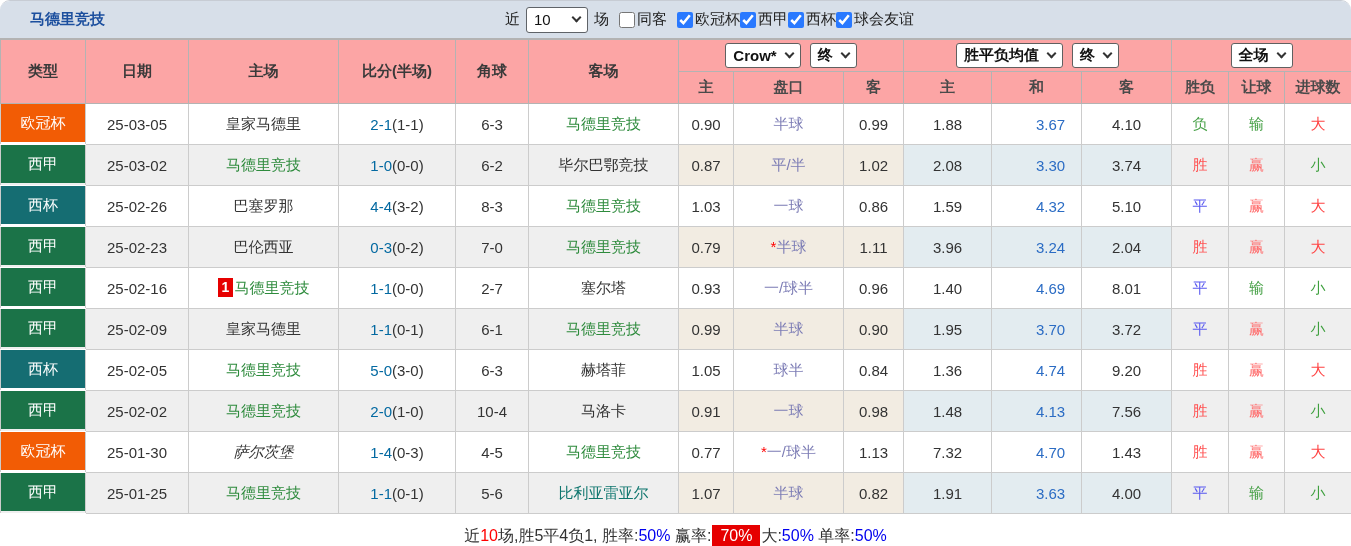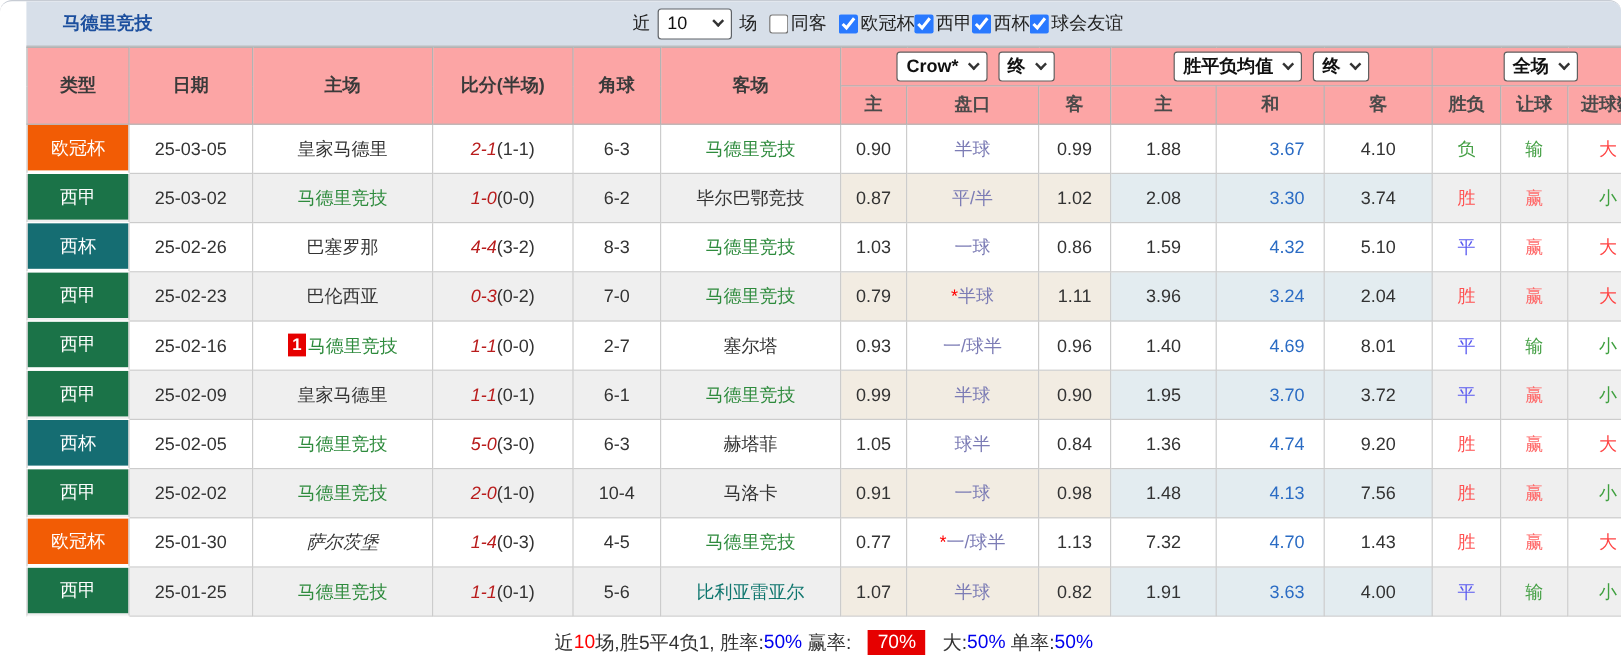--- a/index.html
+++ b/index.html
@@ -1,19 +1,19 @@
 <!DOCTYPE html>
 <html><head>
 <meta charset="utf-8">
 <style>
   * { box-sizing: border-box; }
   html,body { margin:0; padding:0; background:#fff; }
   body { font-family:"Liberation Sans","DejaVu Sans",sans-serif; }
   .app { width:1351px; height:546px; background:#fff; border-radius:10px 10px 0 0;
-         overflow:hidden; position:relative; border-top:1px solid #c7ccd4;padding-left:22px; }
+         overflow:hidden; position:relative; border-top:1px solid #c7ccd4; }
 
   
   .topbar { height:38px; background:#d7dfe9; border-bottom:1px solid #b3b3b3;
             position:relative; display:flex; align-items:center; }
   .team-name { position:absolute; left:30px; font-size:15px; font-weight:bold; color:#1c4f9e; }
   .controls { position:absolute; left:505px; display:flex; align-items:center; font-size:15px; color:#222; }
   .controls > * { flex:none; }
   .sp6 { width:6px; } .sp10 { width:10px; }
   .select { display:inline-flex; align-items:center; background:#fff; border:1px solid #5f6368;
             border-radius:3px; height:26px; padding:0 7px; font-size:15px; color:#111; cursor:default; }
@@ -39,32 +39,32 @@
   tbody td.cream { background:#fcf6ee; }
   tbody tr:nth-child(even) td.cream { background:#f2ece2; }
   tbody td.lblue { background:#e9f3f8; }
   tbody tr:nth-child(even) td.lblue { background:#e3ecf0; }
 
   td.type-td { padding:0 0 2px 0; vertical-align:top; border-bottom-color:#fff; }
   .badge { display:flex; align-items:center; justify-content:center; height:38px;
            color:#fff; font-size:15px; }
   .rank { display:inline-block; background:#e60000; color:#fff; font-weight:bold;
           font-size:14px; line-height:19px; padding:0 4px; margin-right:1px; vertical-align:1px; }
-  .score-m { color:#b91c1c;font-style:italic; }
+  .score-m { color:#0369a1; }
   .score-h { color:#333; }
   .hcp { color:#7c7cb5; }
   .star { color:#ff0000; }
   .avg-d { color:#2b6cc4;margin-left:28px; }
 
   
   .footer { height:44px; background:#fff; display:flex; align-items:center; justify-content:center;
             font-size:16px; color:#333; }
   .f-red { color:#ff0000; }
   .f-blue { color:#0000ee; }
-  .f-badge { background:#e60000; color:#fff; padding:2px 8px; margin:0 14px; }
+  .f-badge { background:#e60000; color:#fff; padding:2px 8px; margin:0 1px; }
   .fseg { white-space:pre; }
 </style>
 </head>
 <body>
 
 <div class="app">
 
   <div class="topbar">
     <div class="team-name">马德里竞技</div>
     <div class="controls">

